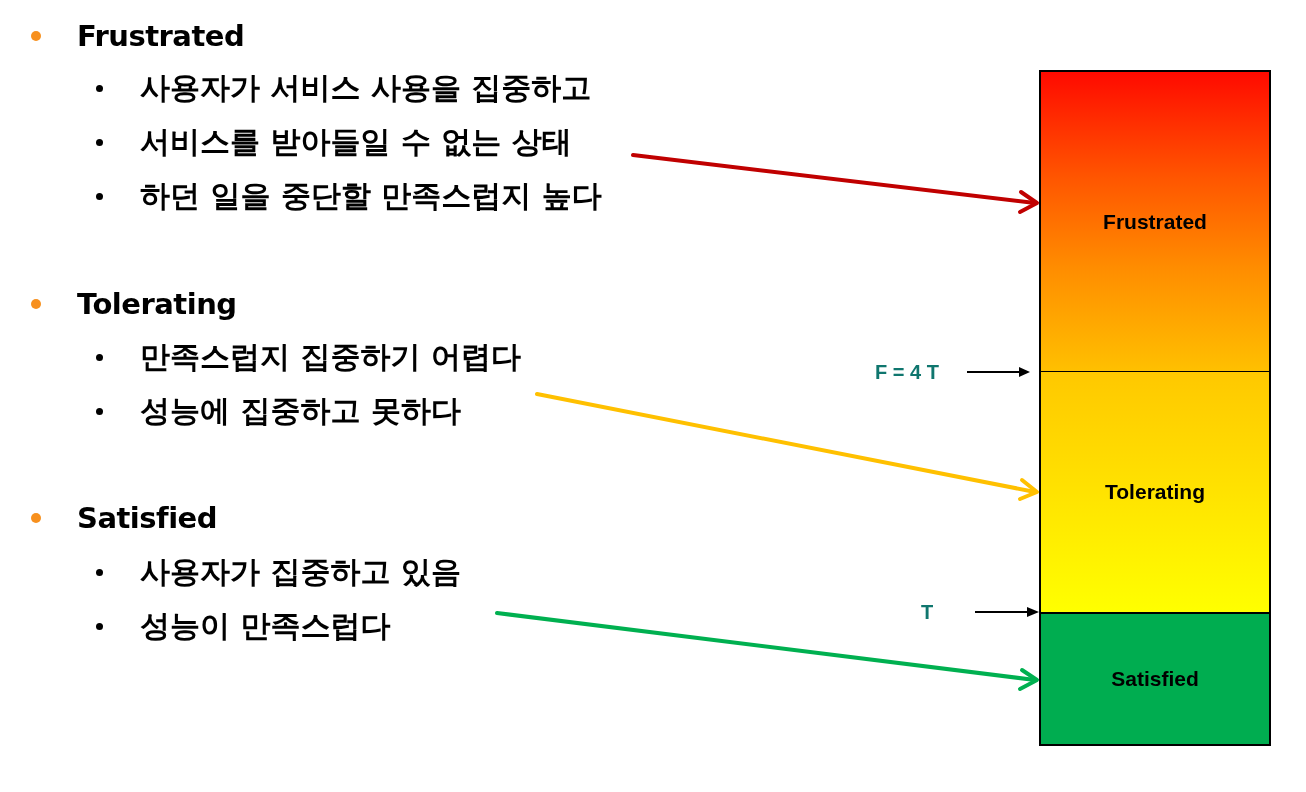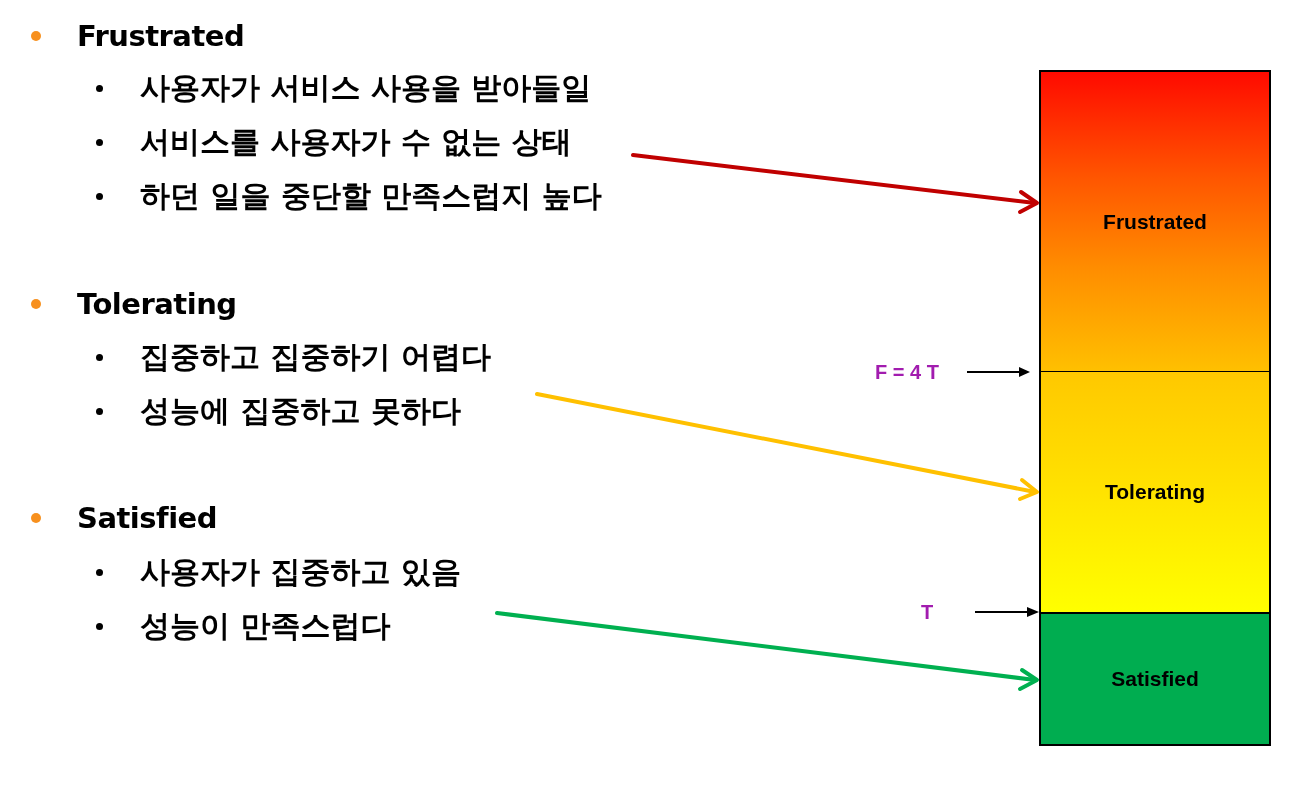--- a/index.html
+++ b/index.html
@@ -101,58 +101,58 @@
     #zone-satisfied {
       top: 542px;
       height: 134px;
       background: #00ad50;
     }
     .mark-label {
       position: absolute;
       font-family: "Liberation Sans", sans-serif;
       font-weight: bold;
       font-size: 20px;
-      color: #a21caf;
+      color: #0f766e;
       white-space: nowrap;
     }
     svg#arrows {
       position: absolute;
       left: 0;
       top: 0;
     }
   </style>
 </head>
 <body>
 
 <div>
 
   <div class="lvl1" style="top:16px;">
     <span class="dot" style="top:15px;"></span>
     <span class="label">Frustrated</span>
   </div>
   <div class="lvl2" style="top:66px;">
     <span class="dot"></span>
-    <span class="label">사용자가 서비스 사용을 받아들일</span>
+    <span class="label">사용자가 서비스 사용을 집중하고</span>
   </div>
   <div class="lvl2" style="top:120px;">
     <span class="dot"></span>
-    <span class="label">서비스를 사용자가 수 없는 상태</span>
+    <span class="label">서비스를 받아들일 수 없는 상태</span>
   </div>
   <div class="lvl2" style="top:174px;">
     <span class="dot"></span>
     <span class="label">하던 일을 중단할 만족스럽지 높다</span>
   </div>
 
   <div class="lvl1" style="top:284px;">
     <span class="dot" style="top:15px;"></span>
     <span class="label">Tolerating</span>
   </div>
   <div class="lvl2" style="top:335px;">
     <span class="dot"></span>
-    <span class="label">집중하고 집중하기 어렵다</span>
+    <span class="label">만족스럽지 집중하기 어렵다</span>
   </div>
   <div class="lvl2" style="top:389px;">
     <span class="dot"></span>
     <span class="label">성능에 집중하고 못하다</span>
   </div>
 
   <div class="lvl1" style="top:498px;">
     <span class="dot" style="top:15px;"></span>
     <span class="label">Satisfied</span>
   </div>

